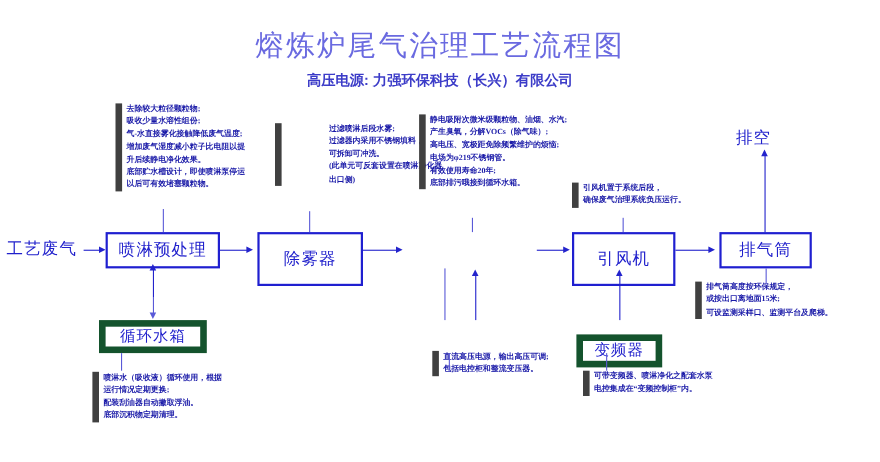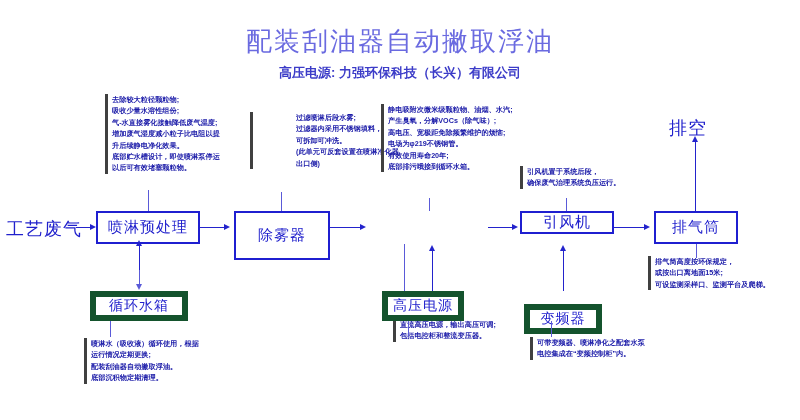--- a/index.html
+++ b/index.html
@@ -59,37 +59,37 @@
     white-space: nowrap;
     font-family: Liberation Mono, monospace;
   }
   .node.sub {
     border: 6px solid #14532d;
     font-size: 14px;
   }
 
   
   .plainlabel {
-    font-size: 18px;
+    font-size: 15px;
     color: #2020cc;
     white-space: nowrap;
     letter-spacing: 1px;
     font-family: "DejaVu Serif", "Liberation Serif", serif;
   }
 
   
   .note {
     font-size: 7.2px;
     line-height: 11.4px;
     color: #1a1aa8;
-    border-left: 3px solid #404040;
+    border-left: 6px solid #404040;
     padding-left: 4px;
     white-space: pre-line;
     font-weight: bold;
-    font-family: Liberation Sans, sans-serif;
+    font-family: Liberation Serif, serif;
     letter-spacing: 0px;
   }
 
   
   .hline {
     height: 0;
     border-top: 1.5px solid #2323cc;
   }
   .vline {
     width: 0;
@@ -116,21 +116,21 @@
     border-top: 6px solid #5a5ad8;
     border-left: 3.5px solid transparent;
     border-right: 3.5px solid transparent;
   }
 </style>
 </head>
 <body>
 
 <div id="canvas">
 
-  <div class="abs title">配装刮油器自动撇取浮油</div>
+  <div class="abs title">熔炼炉尾气治理工艺流程图</div>
   <div class="abs subtitle">高压电源: 力强环保科技（长兴）有限公司</div>
 
   <div class="abs note" style="left:105px; top:94px; width:118px;">去除较大粒径颗粒物;
 吸收少量水溶性组份;
 气-水直接雾化接触降低废气温度;
 增加废气湿度减小粒子比电阻以提
 升后续静电净化效果。
 底部贮水槽设计，即使喷淋泵停运
 以后可有效堵塞颗粒物。</div>
 
@@ -143,21 +143,21 @@
   <div class="abs note" style="left:381px; top:104px; width:128px;">静电吸附次微米级颗粒物、油烟、水汽;
 产生臭氧，分解VOCs（除气味）;
 高电压、宽极距免除频繁维护的烦恼;
 电场为φ219不锈钢管。
 有效使用寿命20年;
 底部排污哦接到循环水箱。</div>
 
   <div class="abs note" style="left:520px; top:166px; width:132px;">引风机置于系统后段，
 确保废气治理系统负压运行。</div>
 
-  <div class="abs note" style="left:648px; top:256px; width:142px;">排气筒高度按环保规定，
+  <div class="abs note" style="left:632px; top:256px; width:142px;">排气筒高度按环保规定，
 或按出口离地面15米;
 可设监测采样口、监测平台及爬梯。</div>
 
   <div class="abs note" style="left:84px; top:338px; width:126px;">喷淋水（吸收液）循环使用，根据
 运行情况定期更换;
 配装刮油器自动撇取浮油。
 底部沉积物定期清理。</div>
 
   <div class="abs note" style="left:393px; top:319px; width:128px;">直流高压电源，输出高压可调;
 包括电控柜和整流变压器。</div>
@@ -168,21 +168,21 @@
   <div class="abs plainlabel" style="left:6px; top:217px;">工艺废气</div>
 
   <div class="abs hline" style="left:76px; top:227px; width:16px;"></div>
   <div class="abs arrow-r" style="left:90px; top:223.5px;"></div>
 
   <div class="abs node" style="left:96px; top:211px; width:104px; height:33px;">喷淋预处理</div>
 
   <div class="abs node" style="left:234px; top:211px; width:96px; height:49px;">除雾器</div>
 
 
-  <div class="abs node" style="left:520px; top:211px; width:94px; height:23px;">引风机</div>
+  <div class="abs node" style="left:520px; top:211px; width:94px; height:49px;">引风机</div>
 
   <div class="abs node" style="left:654px; top:211px; width:84px; height:33px;">排气筒</div>
 
   <div class="abs hline" style="left:200px; top:227px; width:26px;"></div>
   <div class="abs arrow-r" style="left:224px; top:223.5px;"></div>
 
   <div class="abs hline" style="left:330px; top:227px; width:32px;"></div>
   <div class="abs arrow-r" style="left:360px; top:223.5px;"></div>
 
   <div class="abs hline" style="left:488px; top:227px; width:26px;"></div>
@@ -201,21 +201,20 @@
 
   <div class="abs vline thin" style="left:429px; top:198px; height:13px;"></div>
 
   <div class="abs vline thin" style="left:566px; top:198px; height:13px;"></div>
 
   <div class="abs hline thin" style="left:696px; top:256px; width:0px;"></div>
   <div class="abs vline thin" style="left:696px; top:244px; height:14px;"></div>
 
   <div class="abs node sub" style="left:90px; top:291px; width:98px; height:30px;">循环水箱</div>
 
-  <div class="abs node sub" style="left:382px; top:291px; width:82px; height:30px;">高压电源</div>
 
   <div class="abs node sub" style="left:524px; top:304px; width:78px; height:30px;">变频器</div>
 
   <div class="abs vline" style="left:139px; top:244px; height:26px;"></div>
   <div class="abs arrow-u" style="left:135.5px; top:240px;"></div>
 
   <div class="abs hline thin" style="left:139px; top:270px; width:0px;"></div>
   <div class="abs vline thin" style="left:139px; top:270px; height:16px;"></div>
   <div class="abs arrow-d" style="left:135.5px; top:284px;"></div>
 

